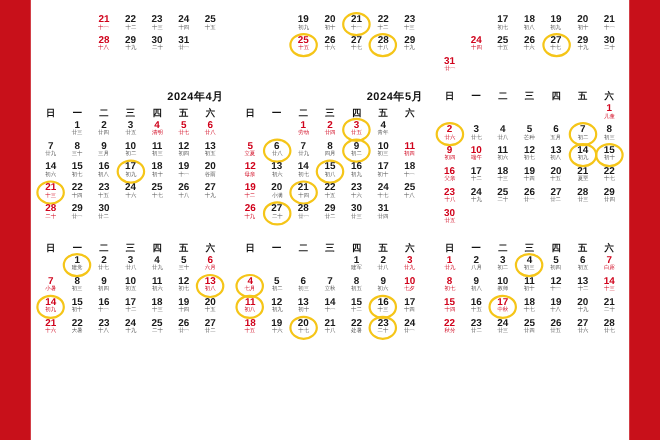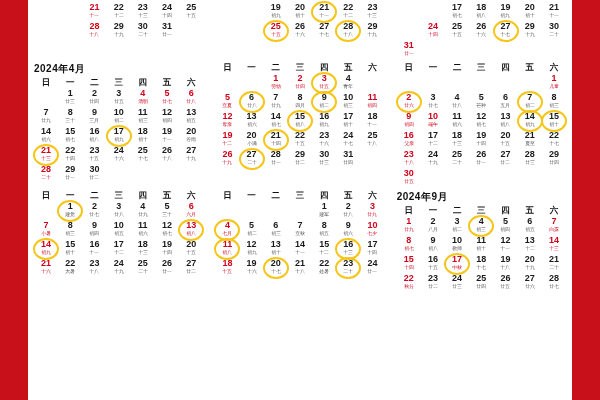--- a/index.html
+++ b/index.html
@@ -31,24 +31,24 @@
   }
   .row {
     display: flex;
     width: 100%;
     box-sizing: border-box;
   }
   .month {
     position: relative;
     flex: 1 1 33.333%;
     box-sizing: border-box;
-    padding: 2px 6px 0 6px;
+    padding: 12px 6px 0 6px;
   }
   .month-title {
-    text-align: left;
+    text-align: right;
     font-size: 10px;
     font-weight: bold;
     color: #111;
     letter-spacing: 0.5px;
     margin: 2px 0 1px 0;
     line-height: 12px;
   }
   table.cal {
     width: 100%;
     border-collapse: collapse;
@@ -448,20 +448,21 @@
                 </td>
                 <td class="cell"></td>
                 <td class="cell"></td>
                 <td class="cell"></td>
                 <td class="cell"></td>
               </tr>
             </tbody>
           </table>
         </div>
         <div class="month">
+          <div class="month-title">2024年5月</div>
           <table class="cal">
             <thead>
               <tr>
                 <th class="sun">日</th>
                 <th>一</th>
                 <th>二</th>
                 <th>三</th>
                 <th>四</th>
                 <th>五</th>
                 <th class="sat">六</th>
@@ -1024,21 +1025,20 @@
                 </td>
                 <td class="cell">
                   <div class="dnum">24</div>
                   <div class="lunar">廿一</div>
                 </td>
               </tr>
             </tbody>
           </table>
         </div>
         <div class="month">
-          <div class="month-title">2024年9月</div>
           <table class="cal">
             <thead>
               <tr>
                 <th class="sun">日</th>
                 <th>一</th>
                 <th>二</th>
                 <th>三</th>
                 <th>四</th>
                 <th>五</th>
                 <th class="sat">六</th>

